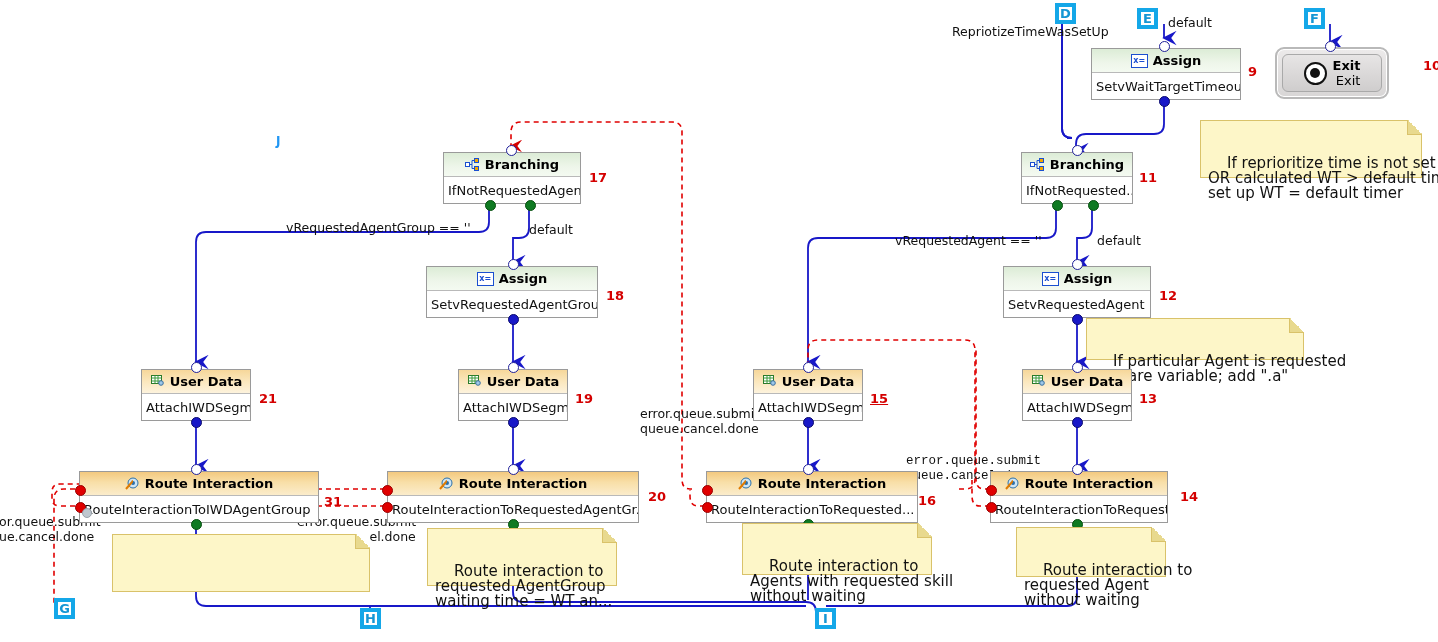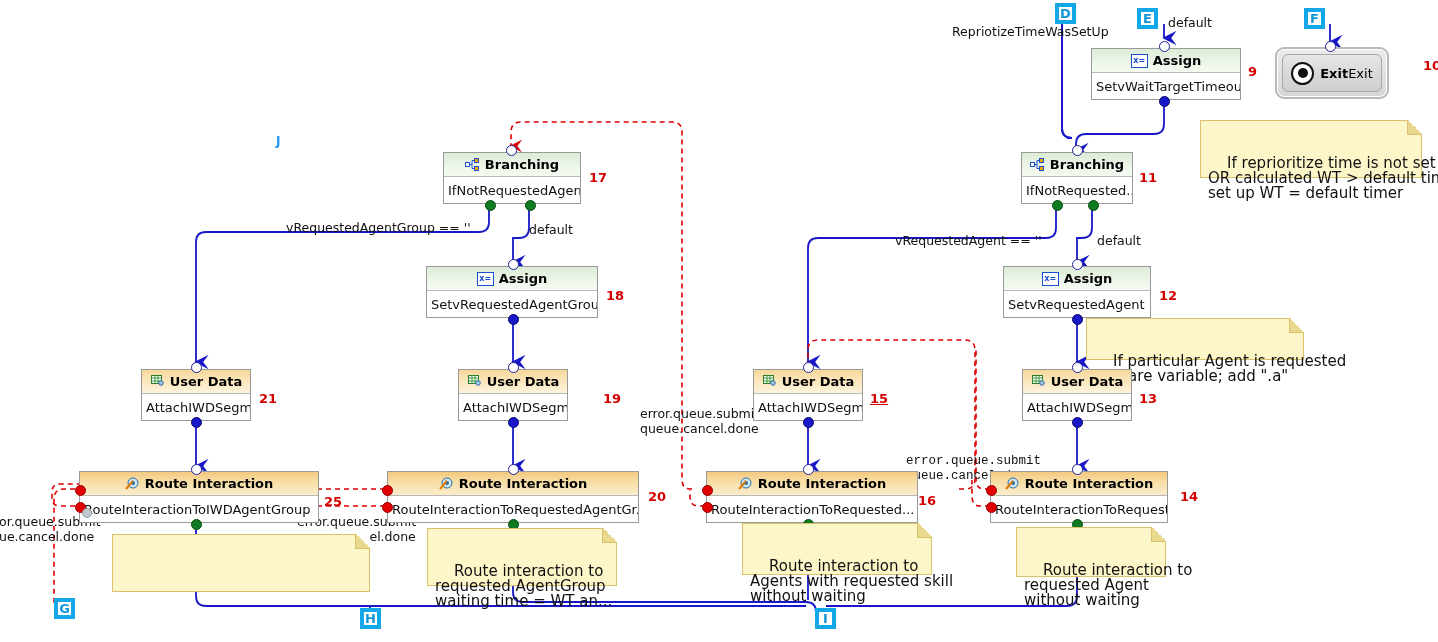--- a/index.html
+++ b/index.html
@@ -50,21 +50,21 @@
   
   .elabel{position:absolute;font-size:12.5px;color:#111;white-space:nowrap;line-height:15px;}
 
   
   .exitnode{position:absolute;width:110px;height:48px;border-radius:9px;
             background:linear-gradient(to bottom,#eceaea,#d8d6d6);
             border:2px solid #b9b9b9;box-shadow:0 0 0 1px #ffffff inset;}
   .exitnode .inner{position:absolute;left:5px;top:5px;right:5px;bottom:5px;border-radius:6px;
             border:1px solid #a9a9a9;background:linear-gradient(to bottom,#e7e5e5,#cfcdcd);
             display:flex;align-items:center;justify-content:center;gap:6px;}
-  .exitnode .txt{display:flex;flex-direction:row;align-items:flex-end;line-height:15px;}
+  .exitnode .txt{display:flex;flex-direction:column;align-items:flex-end;line-height:15px;}
   .exitnode .t1{font-size:13px;font-weight:bold;}
   .exitnode .t2{font-size:13px;}
   .exitnode .bull{width:19px;height:19px;border-radius:50%;border:2px solid #111;
             background:#fff;display:flex;align-items:center;justify-content:center;}
   .exitnode .bull b{width:10px;height:10px;border-radius:50%;background:#111;display:block;}
 
   
   .ico{width:15px;height:13px;position:relative;display:inline-block;}
   .ico-assign{width:15px;height:12px;border:1px solid #1a4fd0;background:#fff;
         font-size:8px;line-height:11px;text-align:center;color:#1a4fd0;font-weight:bold;}
@@ -374,21 +374,21 @@
             <path d="M0.5,3 H10.5 M0.5,6 H10.5 M4,0.5 V8.5 M7,0.5 V8.5" stroke="#3a9a3a"></path>
             <circle cx="10" cy="8" r="2.3" fill="#9ec8e8" stroke="#3a6fa0"></circle>
           </svg>
       </span>
       <span>User Data</span>
     </div>
     <div class="body">AttachIWDSegm...</div>
   </div>
   <div class="dot in" style="left:508px;top:362px;"></div>
   <div class="dot out" style="left:508px;top:417px;"></div>
-  <div class="num" style="left:575px;top:391px;margin-left:28px;">19</div>
+  <div class="num" style="left:575px;top:391px;">19</div>
 
   <div class="node amber2" style="left:387px;top:471px;width:252px;height:52px;">
     <div class="hdr">
       <span class="ico">
         <svg width="15" height="13" viewBox="0 0 15 13">
             <circle cx="8" cy="6" r="5" fill="#cfe6f5" stroke="#2a6fa8"></circle>
             <circle cx="8" cy="6" r="2" fill="#2a6fa8"></circle>
             <path d="M1,12 L7,5" stroke="#e07b00" stroke-width="2"></path>
             <path d="M6,4 L8,3 L8,6 Z" fill="#e07b00"></path>
           </svg>
@@ -439,19 +439,19 @@
       </span>
       <span>Route Interaction</span>
     </div>
     <div class="body">RouteInteractionToIWDAgentGroup</div>
   </div>
   <div class="dot in" style="left:191px;top:464px;"></div>
   <div class="dot outg" style="left:191px;top:519px;"></div>
   <div class="dot err" style="left:75px;top:485px;"></div>
   <div class="dot err" style="left:75px;top:502px;"></div>
   <div class="dot gray" style="left:82px;top:508px;"></div>
-  <div class="num" style="left:324px;top:494px;">25</div>
+  <div class="num" style="left:324px;top:494px;">31</div>
 
   <div class="note" style="left:112px;top:534px;width:258px;height:58px;white-space:pre;">
     <span class="fold"></span>
   </div>
 
 </div>
 
 </body></html>

